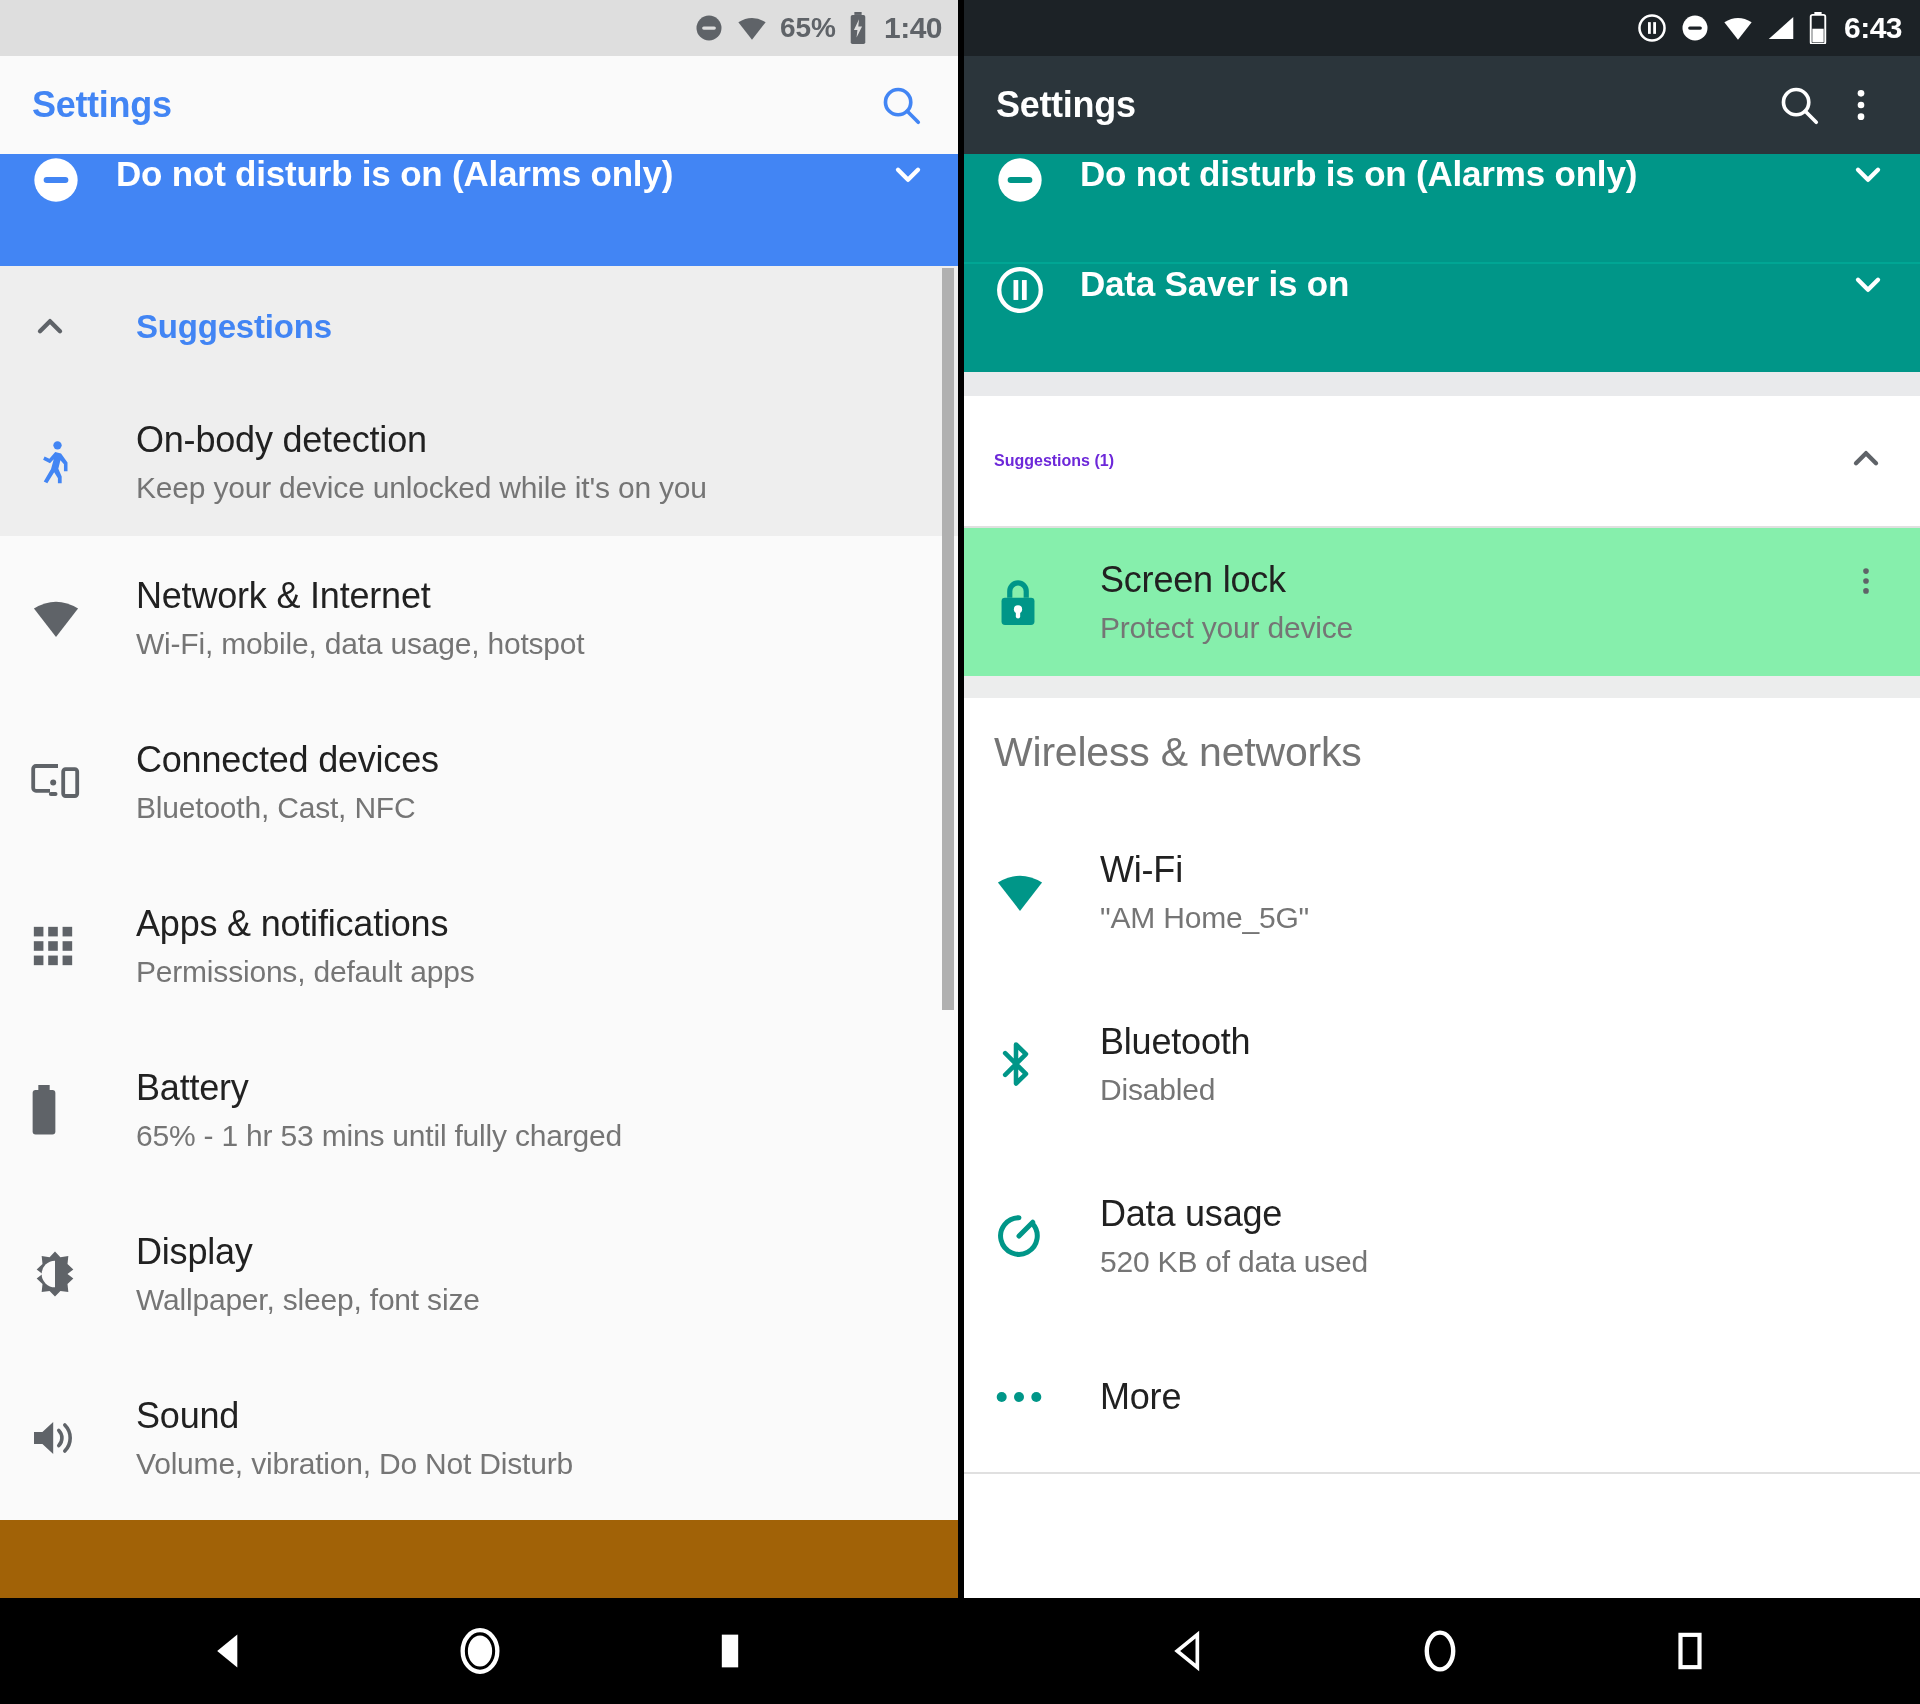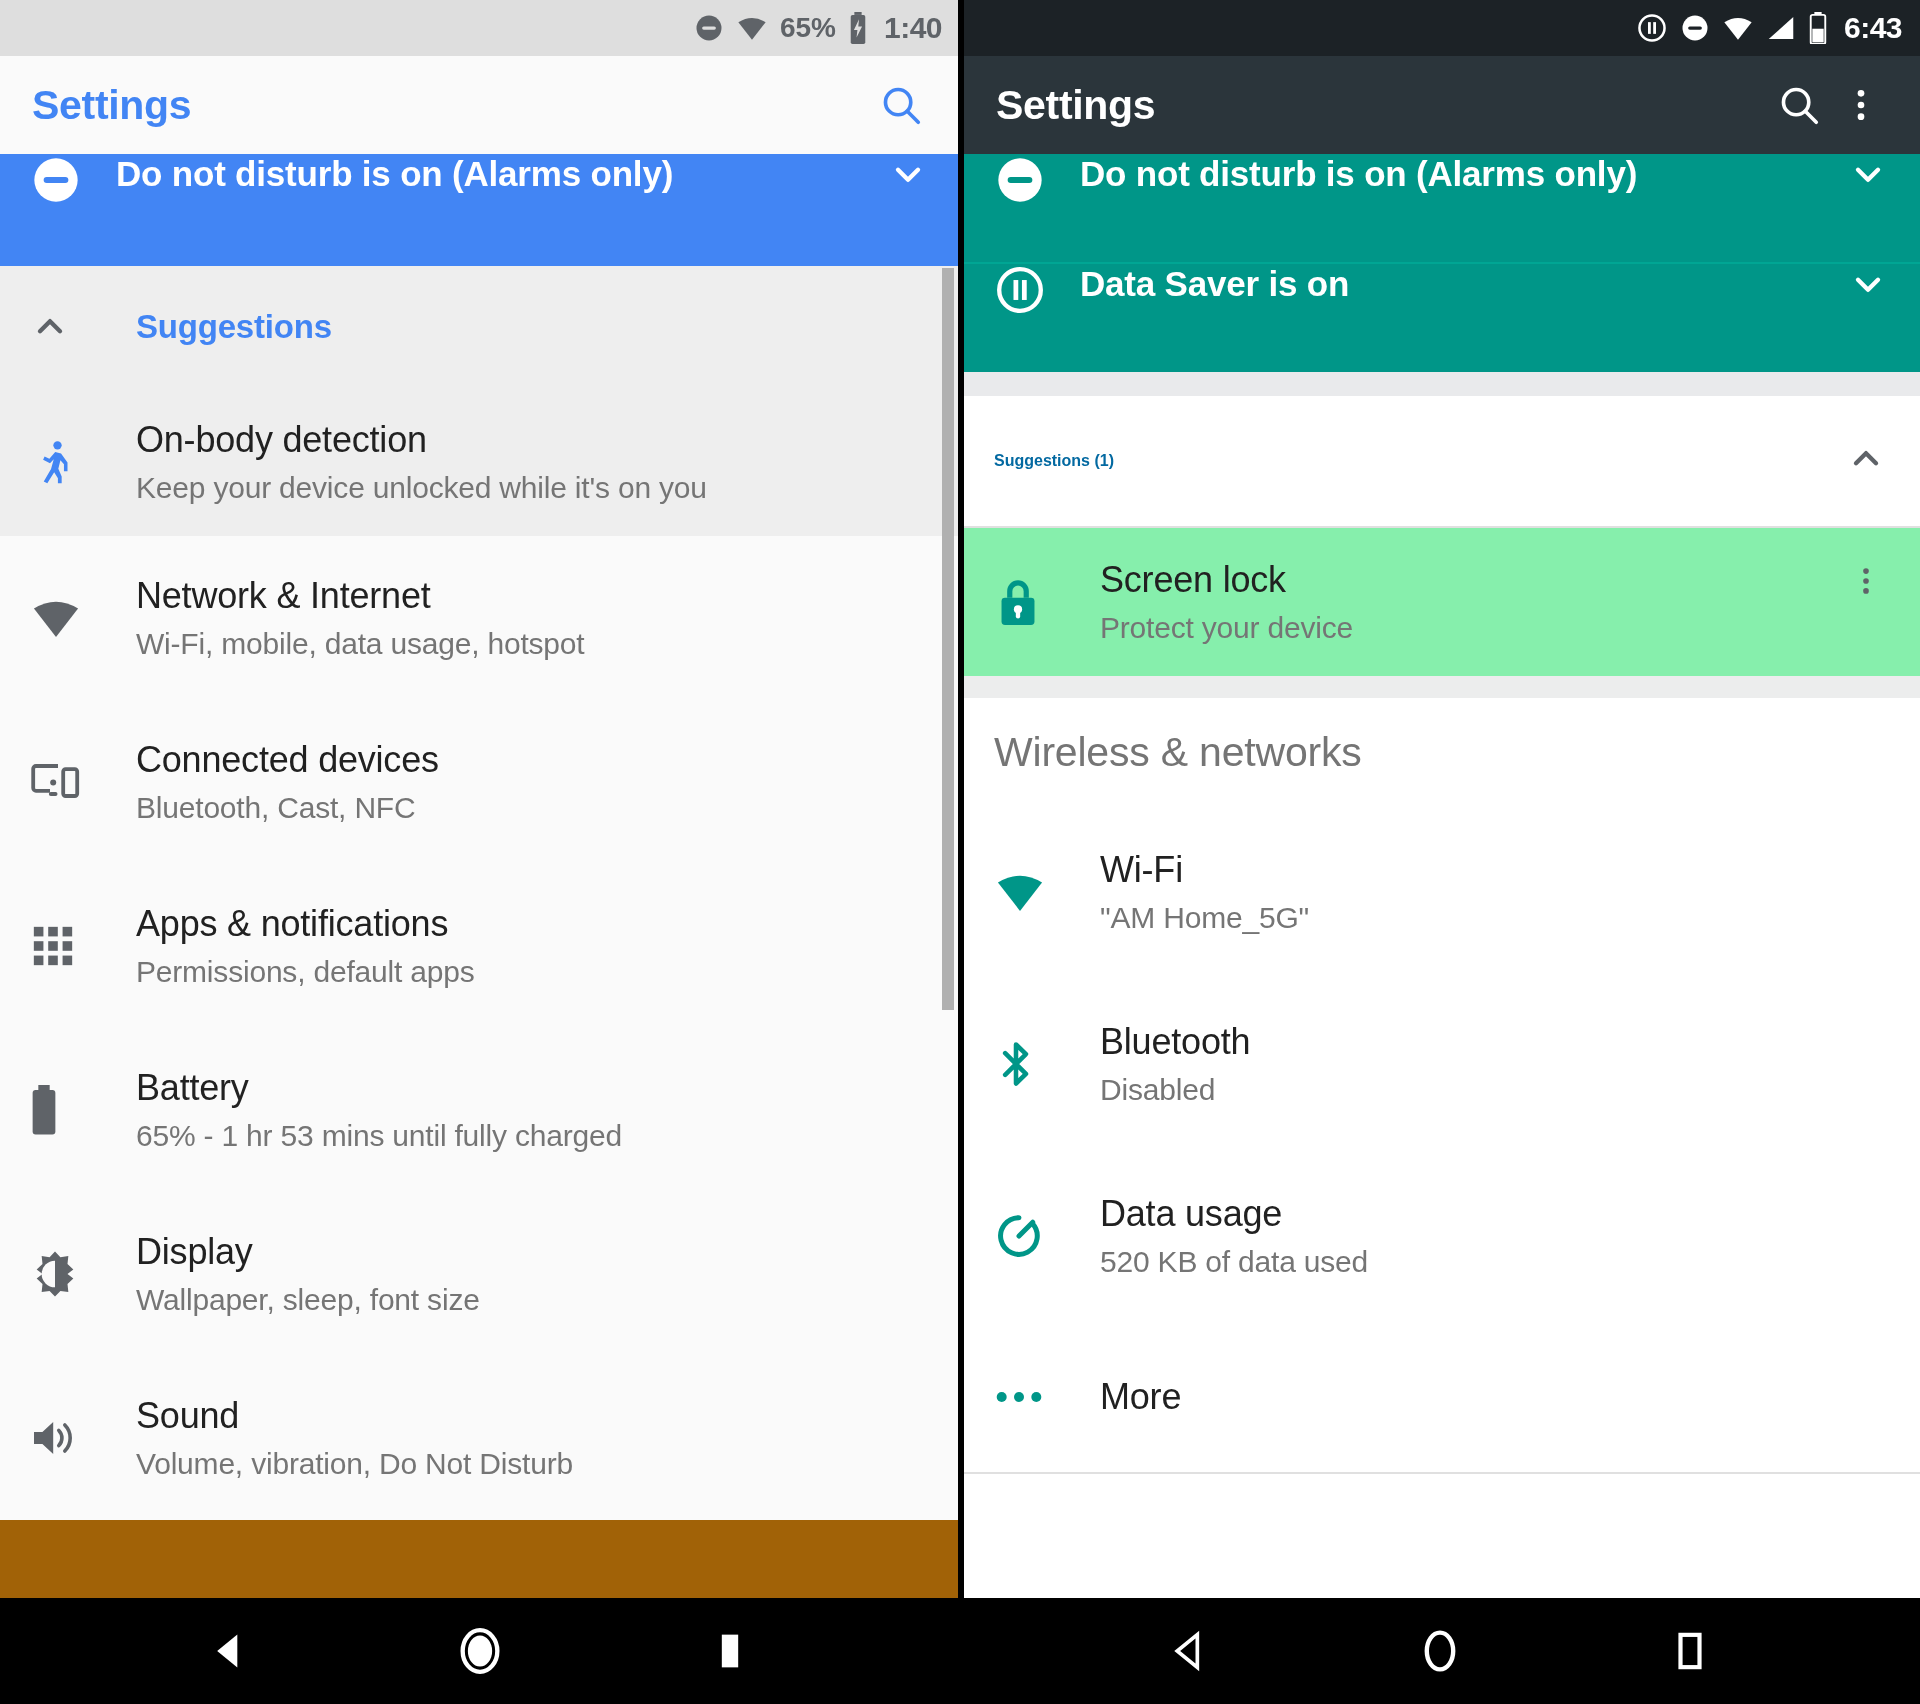--- a/index.html
+++ b/index.html
@@ -50,21 +50,21 @@
   
   .toolbar {
     flex: 0 0 98px;
     display: flex;
     align-items: center;
     padding: 0 28px 0 32px;
   }
   .toolbar.light { background: #fafafa; }
   .toolbar.dark  { background: #2b353b; }
   .toolbar .title {
-    font-size: 41px;
+    font-size: 36px;
     font-weight: bold;
     letter-spacing: -0.3px;
     flex: 1 1 auto;
   }
   .toolbar.light .title { color: #4285f4; }
   .toolbar.dark  .title { color: #ffffff; }
   .tb-btn {
     width: 62px; height: 62px;
     display: flex; align-items: center; justify-content: center;
     cursor: pointer;
@@ -142,21 +142,21 @@
     width: 12px;
     background: #b0b0b0;
     border-radius: 0;
   }
 
   
   .right .banner { background: #009688; }
   .right .banner-divider { height: 2px; background: #00a694; }
   .right .gap { background: #e9eaec; }
   .right .sec-sugg { height: 130px; background:#fff; }
-  .right .sec-sugg .sh-label { color: #0369a1; font-weight: bold; }
+  .right .sec-sugg .sh-label { color: #6d28d9; font-weight: bold; }
   .right .sec-sugg-inner {
     display:flex; align-items:center; width:100%;
     padding-left: 30px; padding-right: 34px;
   }
   .right .sec-sugg-inner .sh-label { flex: 1 1 auto; }
   .right .wn-head {
     height: 108px;
     display:flex; align-items:center;
     padding-left: 30px;
     font-size: 41px;

